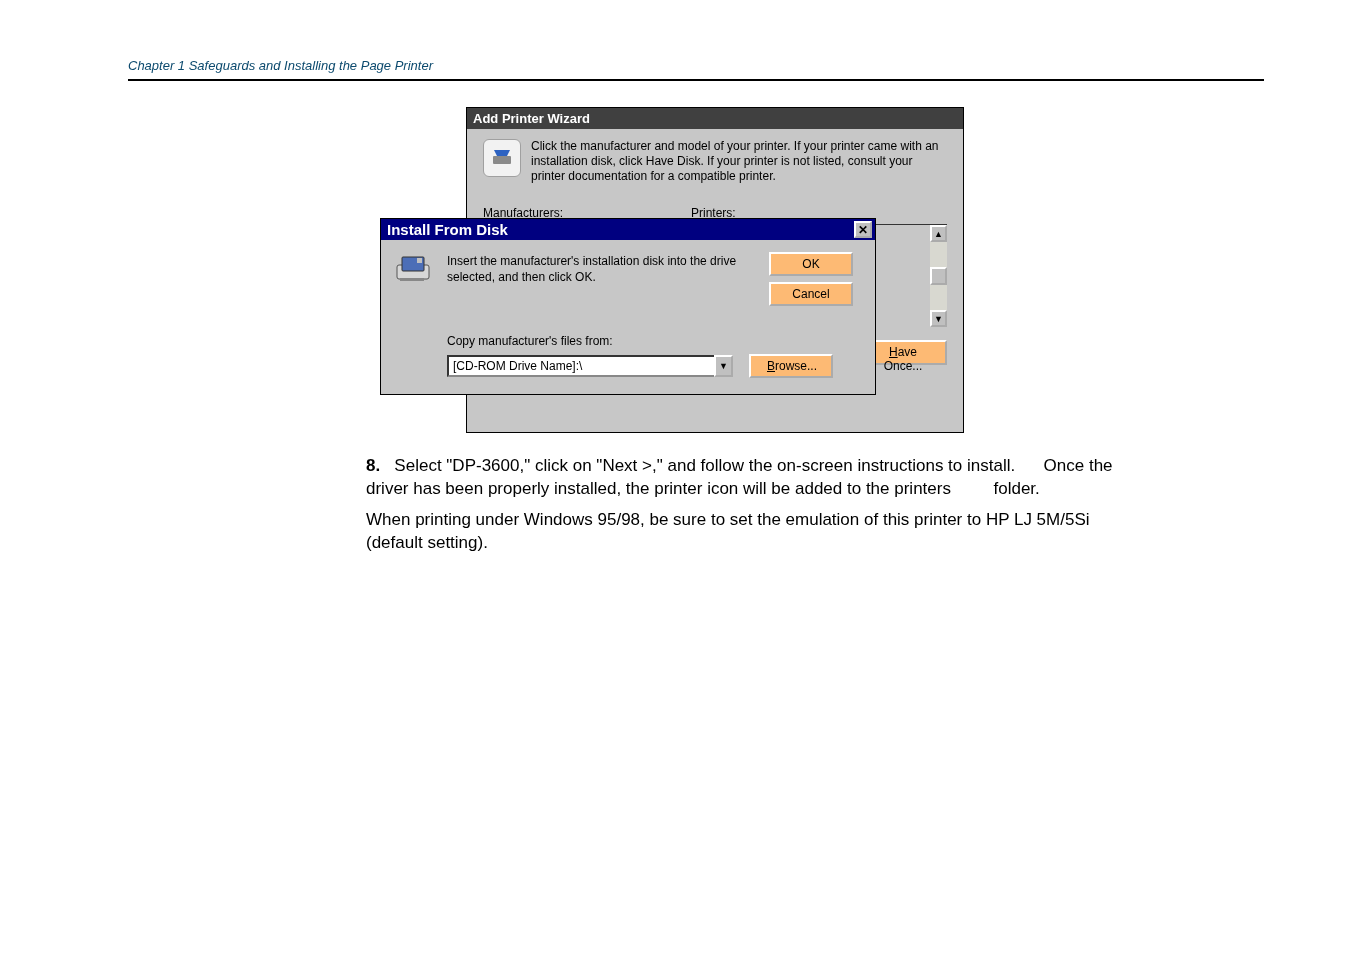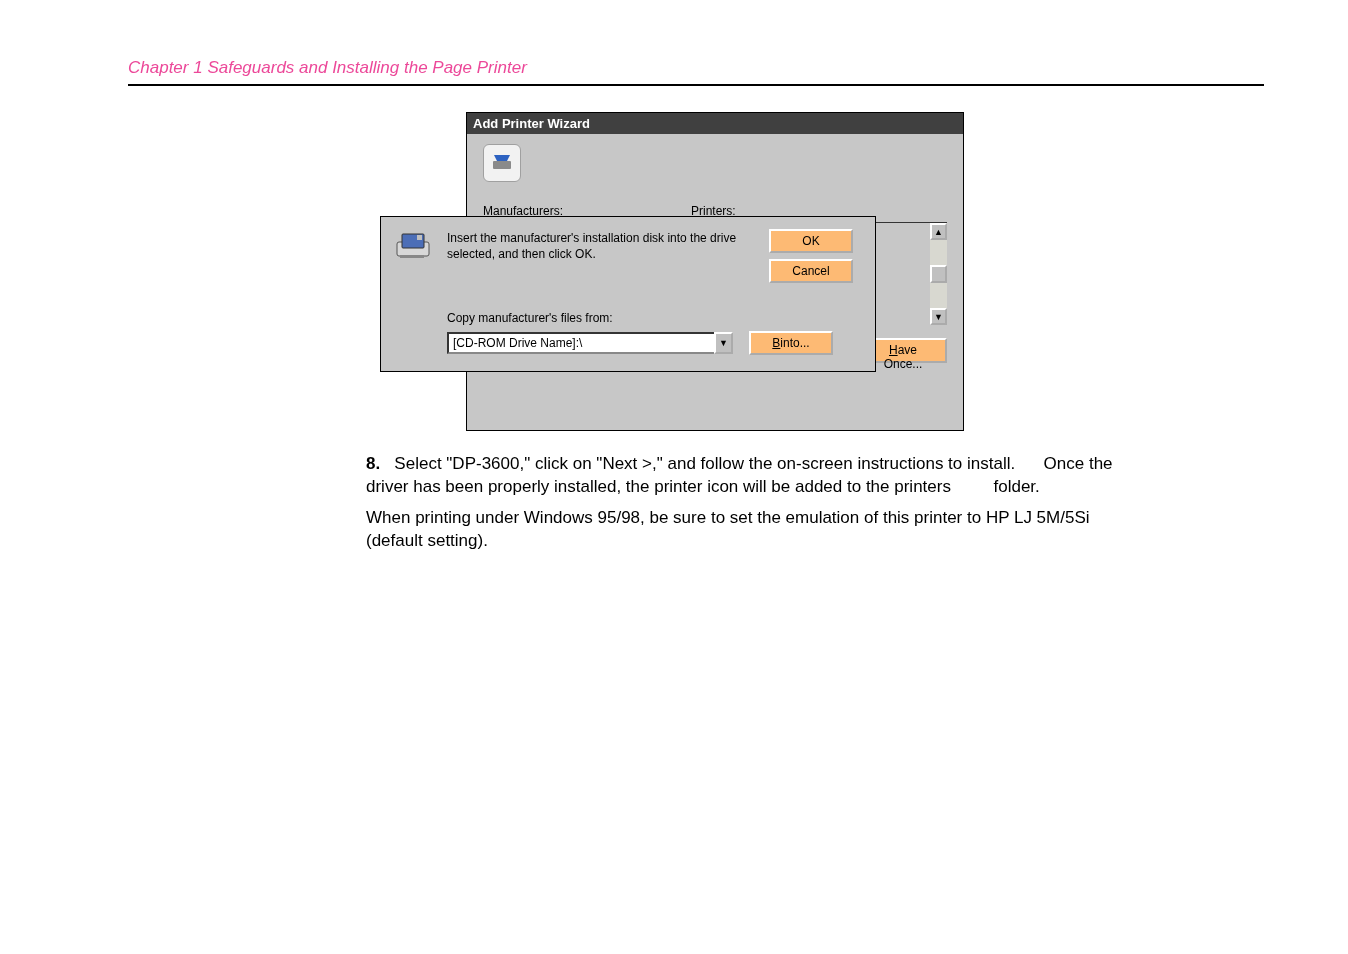--- a/index.html
+++ b/index.html
@@ -9,22 +9,22 @@
     width: 1348px;
   }
 
   .sheet {
     padding: 58px 84px 40px 128px;
     box-sizing: border-box;
   }
 
   .chapter-line {
     font-style: italic;
-    font-size: 17px;
-    color: #ec4899;
+    font-size: 13px;
+    color: #0c4a6e;
     margin-bottom: 6px;
   }
 
   hr.rule {
     margin: 0 0 26px 0;
     border: none;
     border-top: 2px solid #000;
   }
 
   .content-col {
@@ -292,20 +292,21 @@
       <div class="wiz-title">Add Printer Wizard</div>
 
       <div class="wiz-body">
         <div class="wiz-body-top">
           <div class="printer-icon">
             <svg viewBox="0 0 24 24">
                 <path fill="#2d62c1" d="M4 4h16l-3 6H7z"></path>
                 <rect x="3" y="10" width="18" height="8" rx="1" fill="#8a8a8a"></rect>
               </svg>
           </div>
+          <div class="wiz-info">Click the manufacturer and model of your printer. If your printer came with an installation disk, click Have Disk. If your printer is not listed, consult your printer documentation for a compatible printer.</div>
         </div>
 
         <div class="list-labels">
           <span><span class="u">M</span><span>anufacturers:</span></span>
           <span><span class="u">P</span><span>rinters:</span></span>
         </div>
 
         <div class="wiz-relativearea">
           <div class="list-area">
             <div class="list-scroll">
@@ -313,20 +314,24 @@
               <div class="thumb"></div>
               <div class="scroll-arrow">▼</div>
             </div>
           </div>
 
           <div class="win-btn have-disk">
             <span class="u">H</span><span>ave Once...</span>
           </div>
 
           <div class="ifd">
+            <div class="ifd-titlebar">
+              <span class="ifd-title">Install From Disk</span>
+              <div class="ifd-close">✕</div>
+            </div>
 
             <div class="ifd-body">
               <div class="disk-icon">
                 <svg viewBox="0 0 40 32">
                   <rect x="2" y="10" width="32" height="14" rx="2" fill="#d8d8d8" stroke="#555"></rect>
                   <rect x="7" y="2" width="22" height="14" rx="1" fill="#4c6eb7" stroke="#333"></rect>
                   <rect x="22" y="3" width="5" height="5" fill="#c0c0c0"></rect>
                   <rect x="5" y="23" width="24" height="3" fill="#888"></rect>
                 </svg>
               </div>
@@ -339,21 +344,21 @@
               </div>
 
               <div class="ifd-copylbl">Copy manufacturer's files from:</div>
 
               <div class="ifd-pathrow">
                 <div class="path-combo">
                   <input class="path-input" value="[CD-ROM Drive Name]:\" style="">
                   <div class="combo-arrow">▼</div>
                 </div>
                 <div class="win-btn win-btn-small">
-                  <span class="u">B</span><span>into...</span>
+                  <span class="u">B</span><span>rowse...</span>
                 </div>
               </div>
 
             </div>
           </div>
 
         </div>
 
       </div>
     </div>

